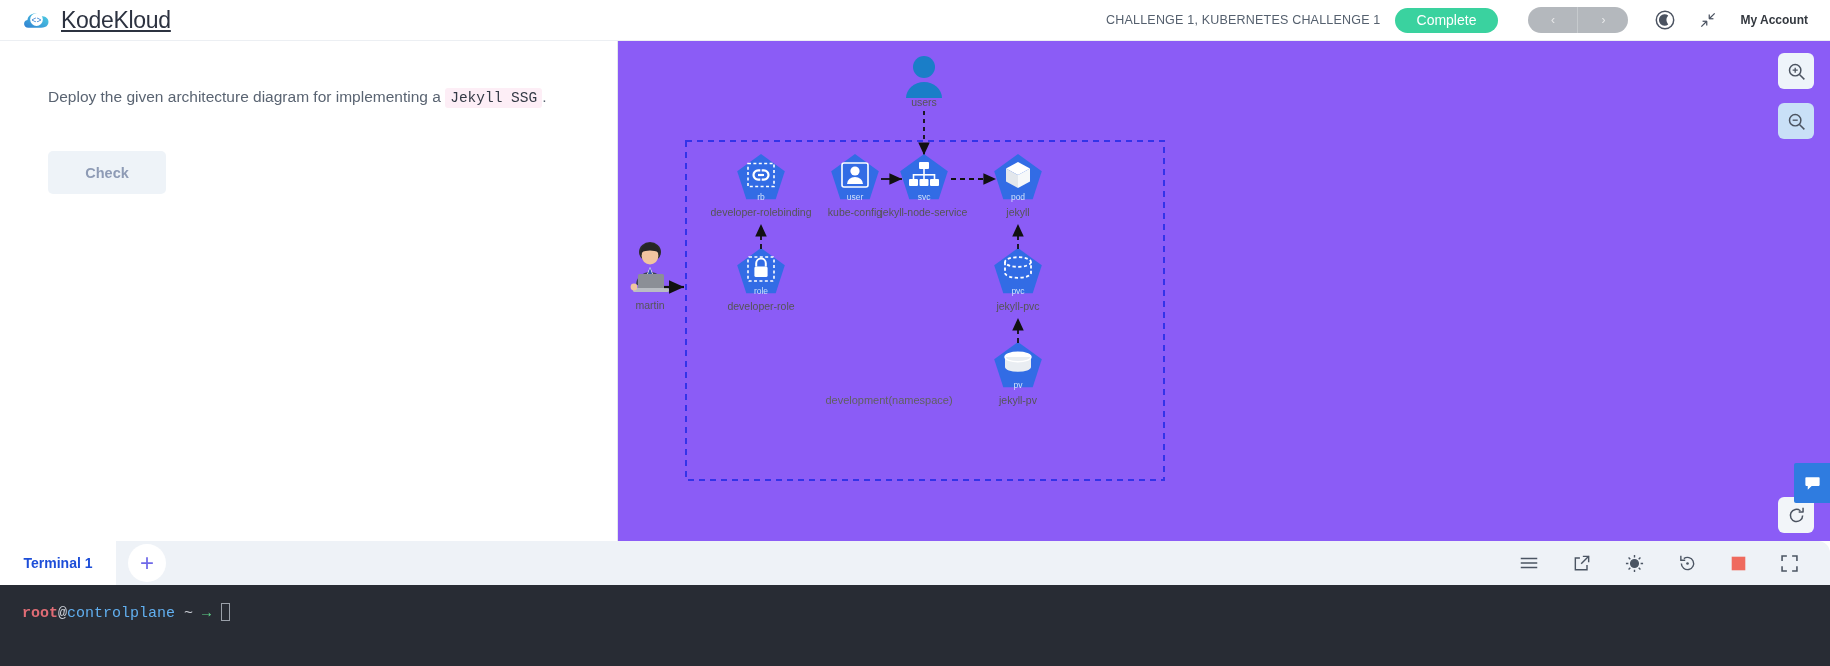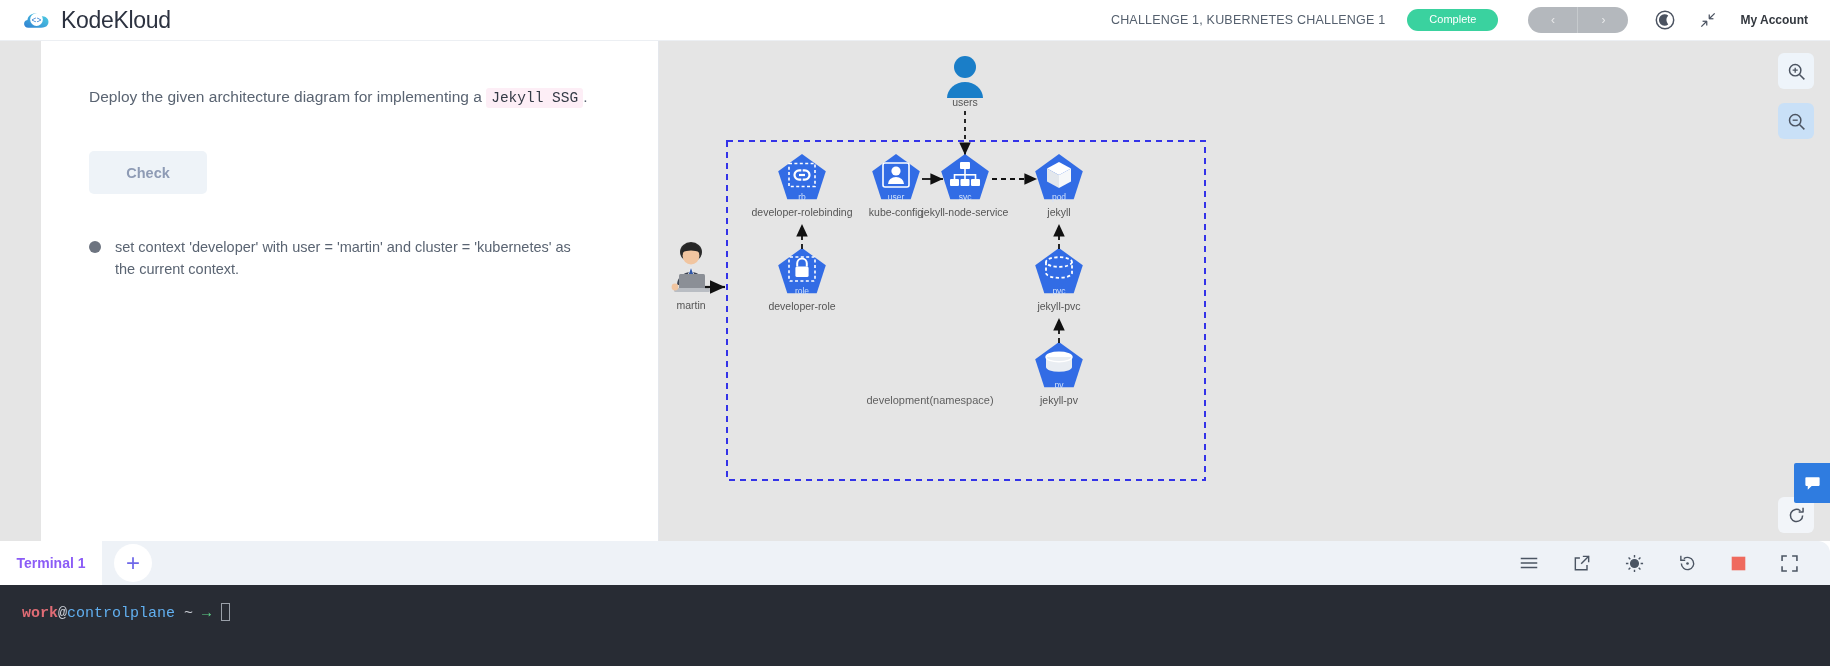--- a/index.html
+++ b/index.html
@@ -17,53 +17,52 @@
     display: flex;
     align-items: center;
     padding: 0 22px 0 22px;
     border-bottom: 1px solid #eceff3;
     position: relative;
     z-index: 20;
   }
   .brand { display: flex; align-items: center; gap: 10px; }
   .brand-logo { width: 29px; height: 29px; position: relative; }
   .brand-name {
-    font-size: 23px; color: #2c3240; letter-spacing: -0.3px;
+    font-size: 23px; color: #2c3240; letter-spacing: -0.3px; text-decoration: underline;
   }
   .header-right {
     margin-left: auto; display: flex; align-items: center; gap: 0px;
   }
   .challenge-label {
     font-size: 12.5px; color: #55606e; letter-spacing: 0.2px;
-    margin-right: 22px;
+    margin-right: 14px;
   }
   .complete-badge {
     background: #3ad29f; color: #fff;
-    border-radius: 14px; font-size: 11px;
+    border-radius: 14px; font-size: 14px;
     padding: 5px 22px 6px; line-height: 1;
     margin-right: 30px;
   }
   .navpair { display: flex; margin-right: 26px; }
   .navbtn {
     width: 50px; height: 26px; background: #b4b8bd;
     color: #e8e9ea; font-size: 12px;
     display: flex; align-items: center; justify-content: center;
   }
   .navbtn.prev { border-radius: 13px 0 0 13px; border-right: 1px solid #c6cacd; }
   .navbtn.next { border-radius: 0 13px 13px 0; }
   .hdr-icon { margin-right: 22px; display: flex; align-items: center; justify-content:center; }
   .my-account { font-size: 12px; color: #33383f; font-weight: bold; }
 
   
   .workspace {
     position: relative;
     height: 500px;
-    background: #e5e5e5;
+    background: #8b5cf6;
     display: flex;
-    padding-left: 41px;
   }
   .inst-panel {
     width: 618px;
     padding: 40px 30px 0 48px;
     background: #fff;
     border-right: 1px solid #e4e7ec;
     position: relative;
   }
   .inst-p {
     font-size: 15.5px; color: #5a6472; line-height: 32px;
@@ -118,23 +117,23 @@
   .diagram { position: absolute; left: 0; top: 0; }
 
   
   .term-bar {
     height: 44px; background: #eef2f7;
     display: flex; align-items: stretch;
     border-radius: 0 12px 0 0;
     position: relative;
   }
   .term-tab {
-    width: 102px; background: #ffffff;
+    width: 116px; background: #ffffff;
     display: flex; align-items: center; justify-content: center;
-    font-size: 14px; font-weight: bold; color: #8b5cf6;
+    font-size: 14px; font-weight: bold; color: #1d4ed8;
     cursor: pointer;
   }
   .term-add {
     width: 38px; height: 38px; margin: 3px 0 0 12px;
     border-radius: 50%; background: #ffffff;
     display: flex; align-items: center; justify-content: center;
     font-size: 24px; color: #6f68e8; cursor: pointer;
   }
   .term-tools {
     margin-left: auto; display: flex; align-items: center;
@@ -210,26 +209,20 @@
 
 <div class="workspace">
 
   <div class="inst-panel">
     <p class="inst-p">
       <span>Deploy the given architecture diagram for implementing a </span><code class="inline">Jekyll SSG</code><span>.</span>
     </p>
 
     <button class="check-btn">Check</button>
 
-    <ul class="task-list">
-      <li class="task-item">
-        <span class="bullet"></span>
-        <span>set context 'developer' with user = 'martin' and cluster = 'kubernetes' as the current context.</span>
-      </li>
-    </ul>
   </div>
 
   <div class="diagram-panel">
 
     <div class="float-btns">
       <div class="float-btn">
         <svg width="21" height="21" viewBox="0 0 24 24" fill="none" stroke="#4b5360" stroke-width="1.7">
           <circle cx="10.5" cy="10.5" r="6.5"></circle>
             <path d="M15.4 15.4 L21 21"></path>
           <path d="M10.5 7.6 L10.5 13.4 M7.6 10.5 L13.4 10.5" stroke-width="1.5"></path>
@@ -437,16 +430,16 @@
     </span>
     <span class="term-tool">
       <svg width="21" height="21" viewBox="0 0 24 24" fill="none" stroke="#4b5563" stroke-width="1.8">
         <path d="M3.5 9 V3.5 H9 M15 3.5 H20.5 V9 M20.5 15 V20.5 H15 M9 20.5 H3.5 V15"></path>
       </svg>
     </span>
   </div>
 </div>
 
 <div class="terminal">
-  <span class="prompt-root">work</span><span class="prompt-at">@</span><span class="prompt-host">controlplane</span>
+  <span class="prompt-root">root</span><span class="prompt-at">@</span><span class="prompt-host">controlplane</span>
   <span class="prompt-tilde">~</span>
   <span class="prompt-arrow">→</span><span class="cursor"></span>
 </div>
 
 </body></html>

